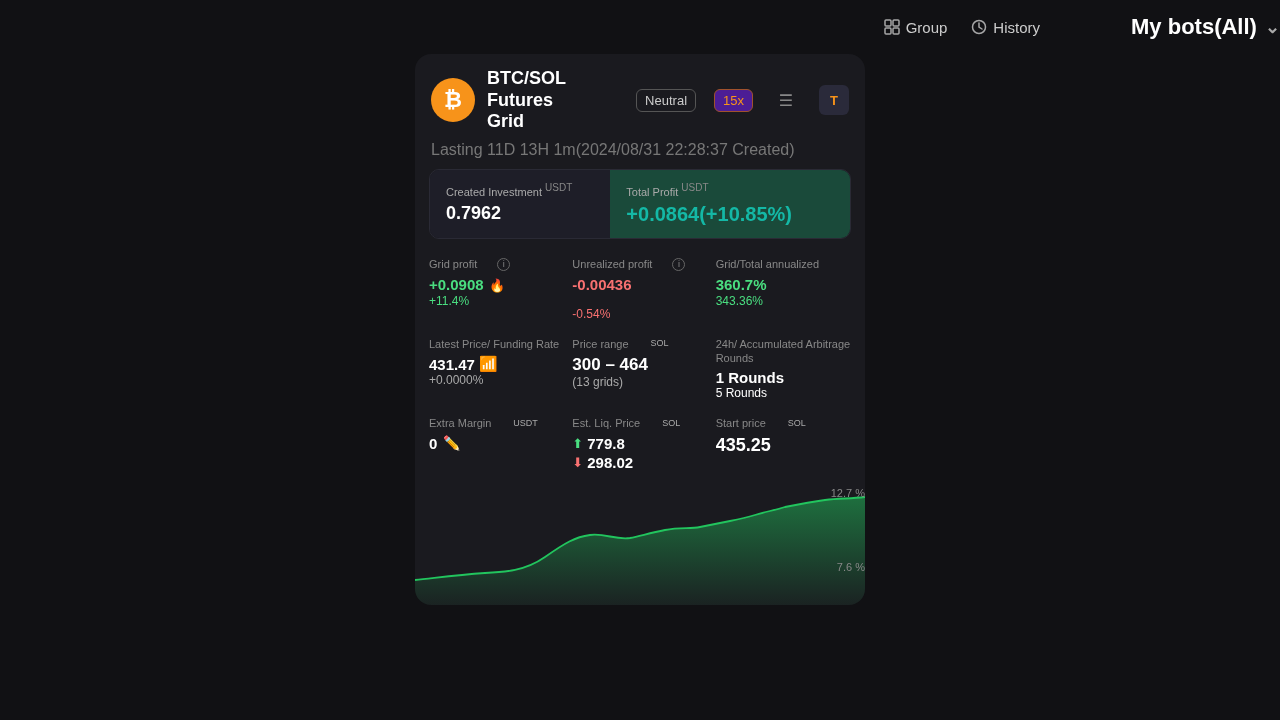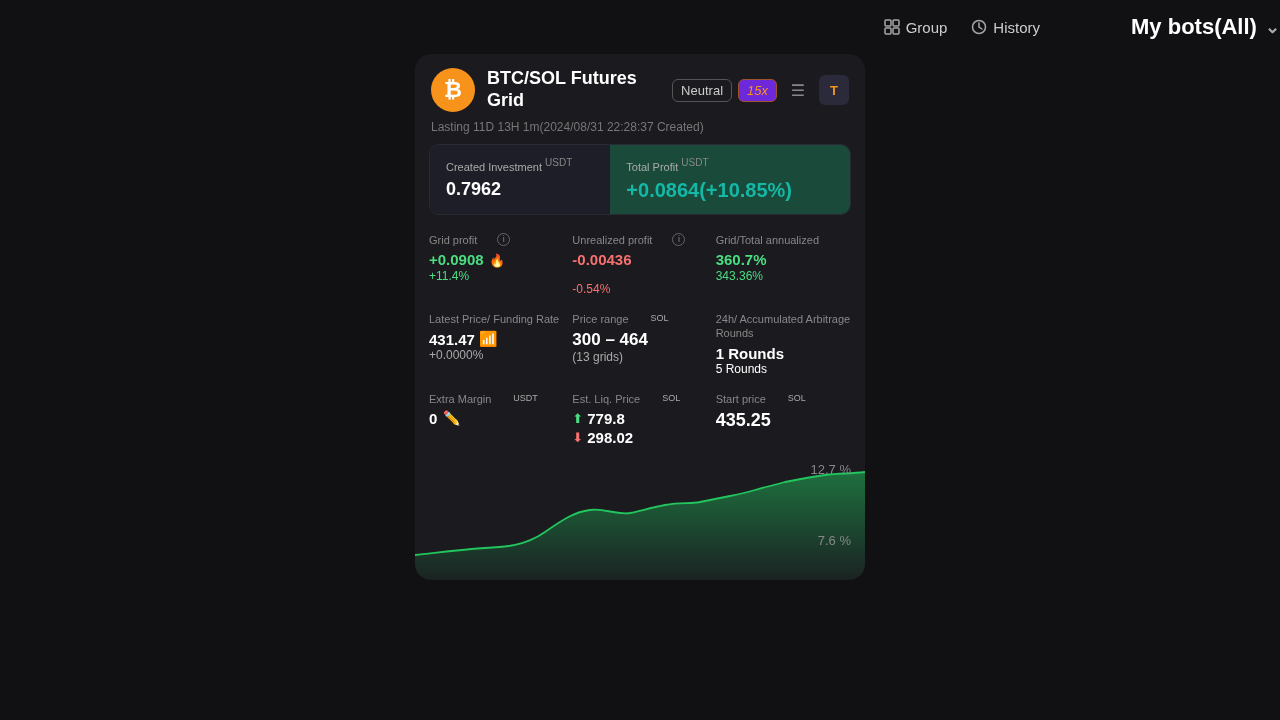--- a/index.html
+++ b/index.html
@@ -87,48 +87,47 @@
     .card-title-area { flex: 1; }
     .card-title {
       font-size: 18px;
       font-weight: 700;
       color: #fff;
       line-height: 1.2;
     }
     .card-badges {
       display: flex;
       align-items: center;
-      gap: 6px;
+      gap: 18px;
       margin-left: auto;
     }
     .badge {
       border: 1px solid #555;
       border-radius: 6px;
       padding: 3px 8px;
       font-size: 13px;
       color: #ccc;
     }
     .badge-orange {
-      background: #6d28d9;
+      background: #4c1d95;
       border-color: #a0522d;
       color: #f7931a;
-      font-style: italic;
     }
     .icon-btn {
       width: 30px;
       height: 30px;
       display: flex;
       align-items: center;
       justify-content: center;
       cursor: pointer;
       color: #888;
       font-size: 16px;
     }
     .card-subtitle {
-      font-size: 12px;
+      font-size: 16px;
       color: #777;
       padding: 0 16px 10px;
     }
 
     
     .investment-section {
       display: flex;
       margin: 0 14px 14px;
       border-radius: 10px;
       overflow: hidden;
@@ -203,22 +202,22 @@
 
     
     .chart-area {
       position: relative;
       height: 120px;
       margin: 4px 0 0;
       overflow: hidden;
     }
     .chart-label-right {
       position: absolute;
-      right: 14px;
-      font-size: 13px;
+      right: 0;
+      font-size: 11px;
       color: #888;
     }
     .chart-label-top { top: 2px; }
     .chart-label-mid { bottom: 32px; }
     svg.chart {
       width: 100%;
       height: 100%;
     }
   </style>
 </head>

